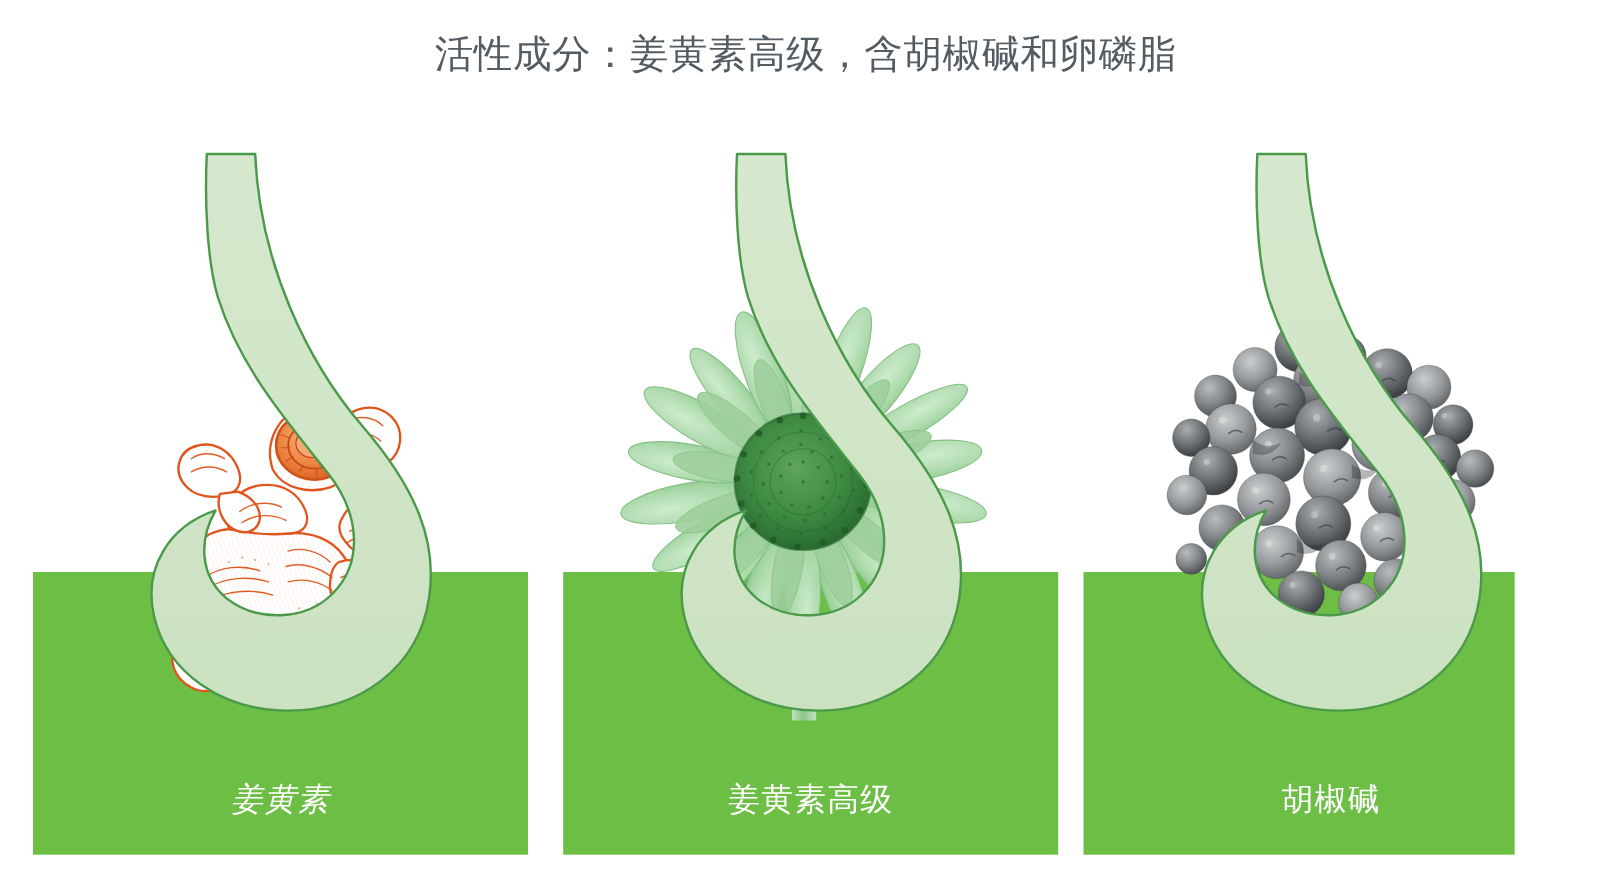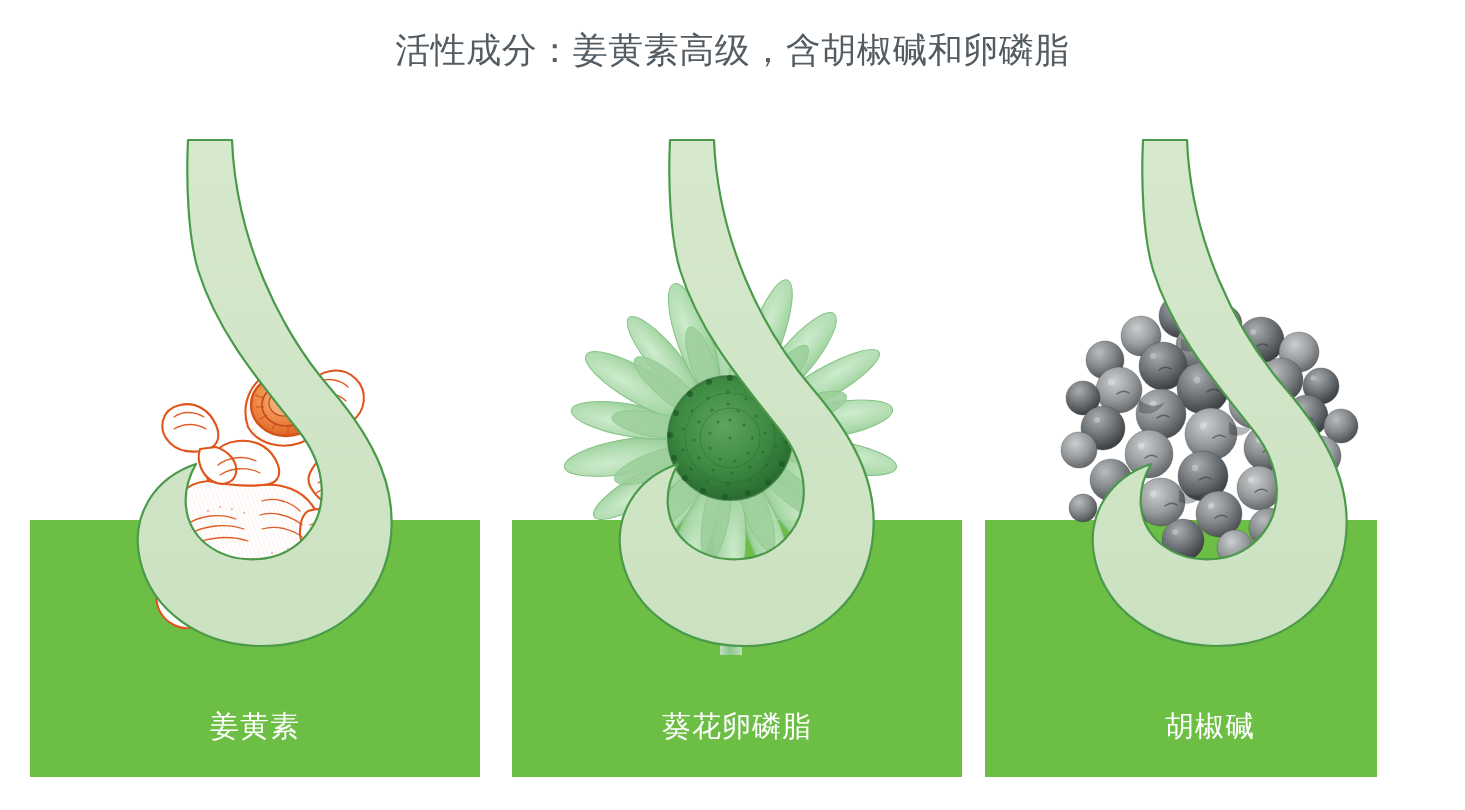--- a/index.html
+++ b/index.html
@@ -32,21 +32,21 @@
     white-space: nowrap;
   }
 
   
   .panel {
     position: absolute;
     top: 120px;
     width: 450px;
     height: 657px;
   }
-  .panel-1 { left: 30px; }
+  .panel-1 { left: 30px; font-style: italic; }
   .panel-2 { left: 512px; }
   .panel-3 { left: 985px; text-align: center; }
 
   
   .green-block {
     position: absolute;
     left: 0;
     bottom: 0;
     width: 100%;
     height: 257px;
@@ -458,21 +458,21 @@
                C 172 526, 122 492, 110 440
                C 100 396, 124 358, 166 344
                C 150 372, 152 404, 176 424
                C 204 446, 248 444, 272 420
                C 300 392, 298 348, 268 310
                C 230 262, 188 214, 168 150
                C 158 116, 156 62, 158 20
                Z" fill="url(#dropGrad1)" stroke="#4a9a4a" stroke-width="2.2" stroke-linejoin="round"></path>
     </svg>
 
-    <div class="panel-label">葵花卵磷脂</div>
+    <div class="panel-label">姜黄素高级</div>
   </div>
 
   <div class="panel panel-3">
 
     <div class="green-block"></div>
 
     <div class="art art-pepper">
       <svg viewBox="0 0 310 300" width="310" height="300" aria-hidden="true">
         <defs>
           <radialGradient id="ppA" cx="35%" cy="30%" r="72%">

